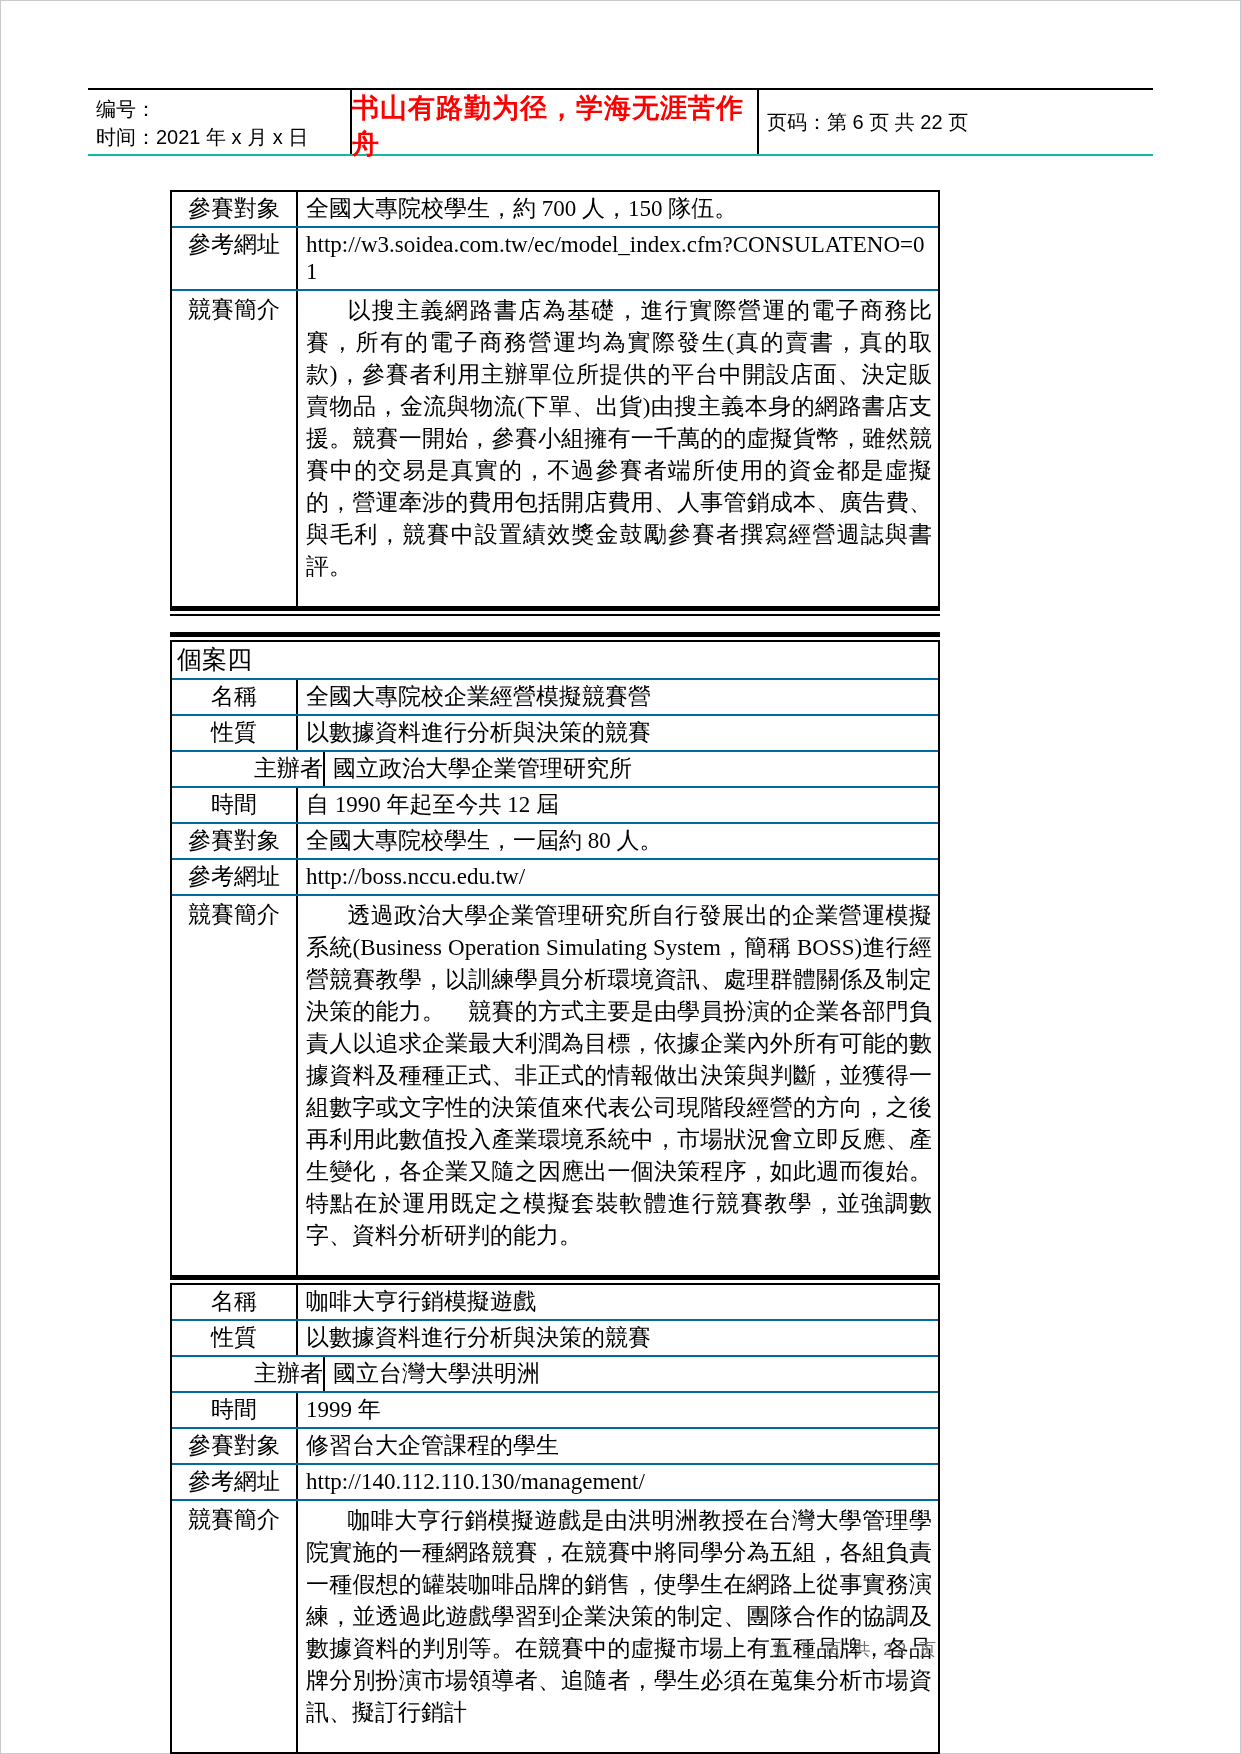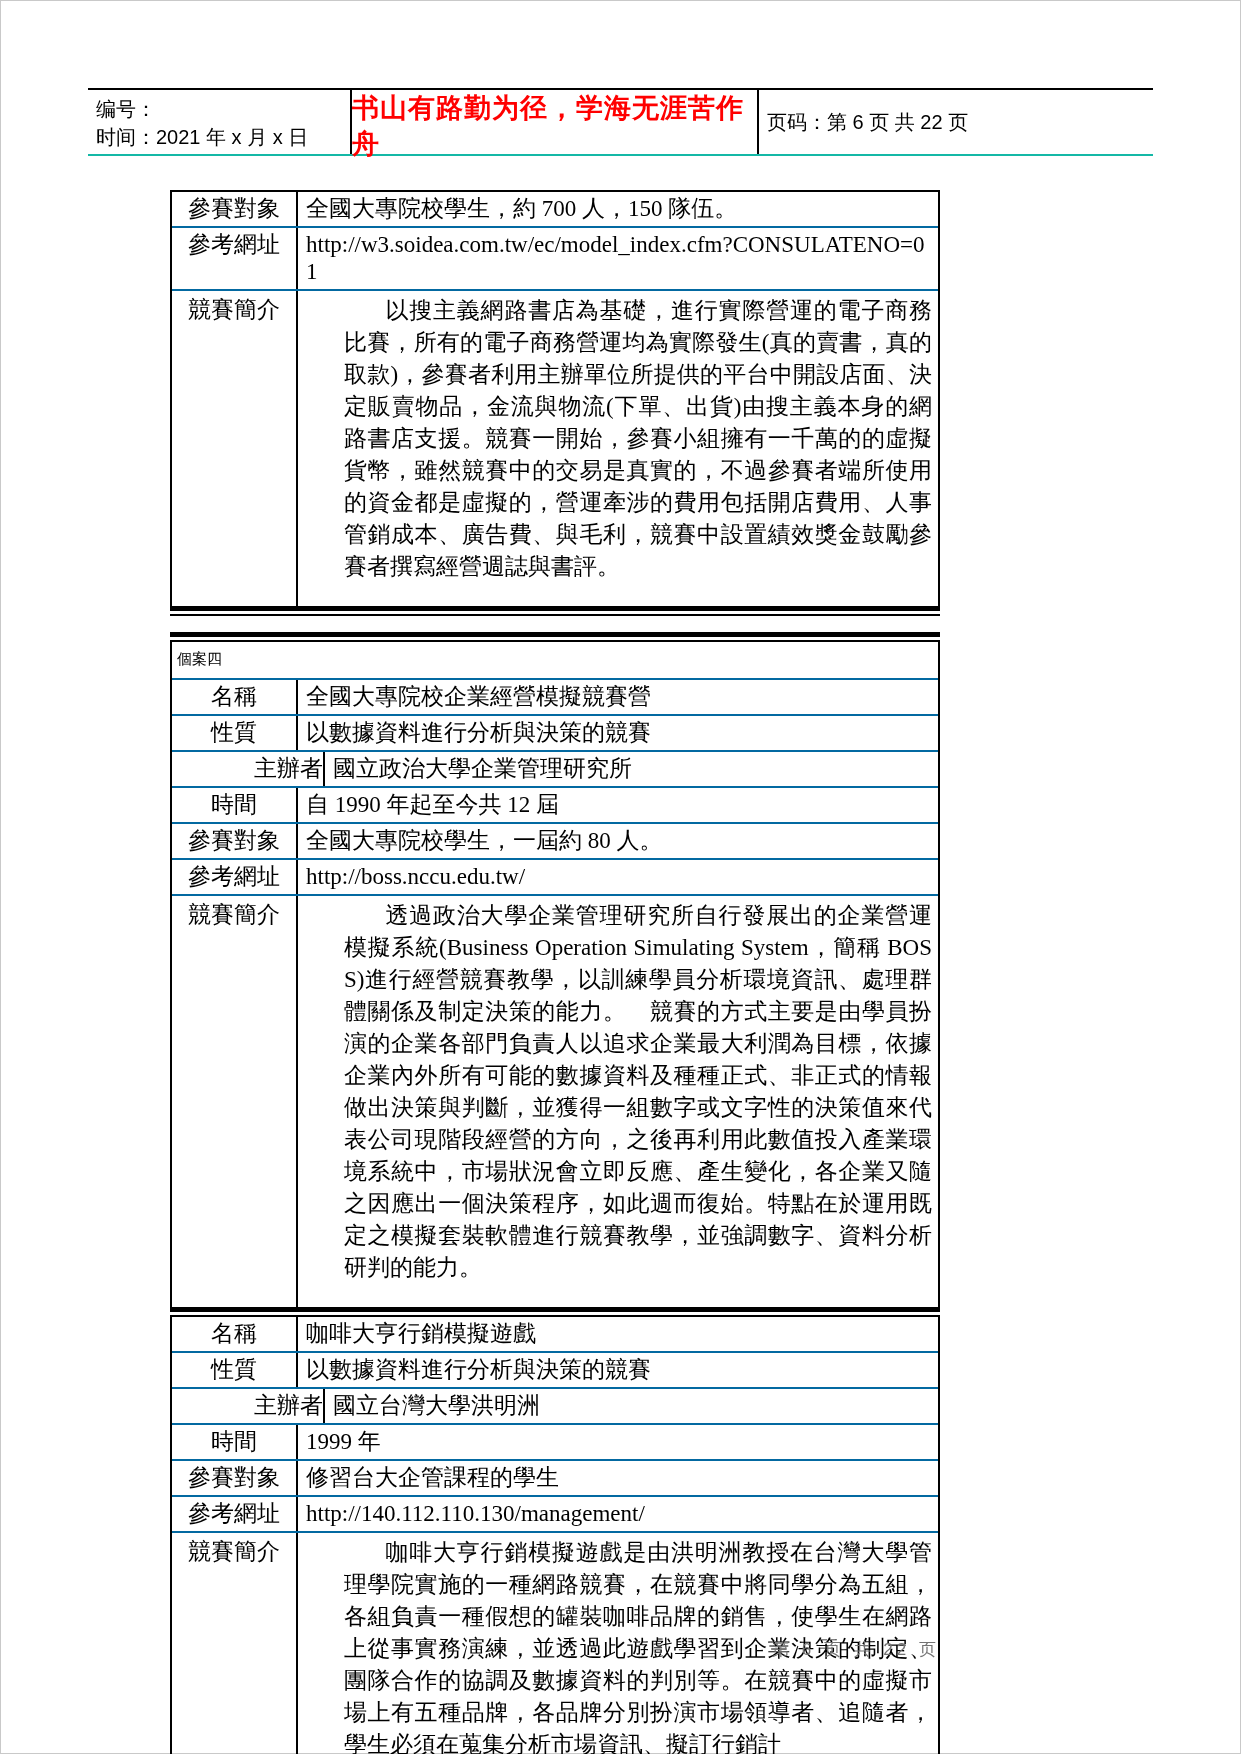--- a/index.html
+++ b/index.html
@@ -38,36 +38,36 @@
     width:386px; border-left:2px solid #000;
     display:flex; align-items:center; padding-left:8px;
     font-size:20px;
   }
 
   
   .content { position:absolute; left:170px; top:190px; width:770px; }
   .tbl { border:2px solid #000; border-bottom:none; }
   .tbl.closed { border-bottom:2px solid #000; }
   .trow { display:flex; align-items:stretch; border-bottom:2px solid #0369a1; }
-  .trow.last { border-bottom:none;gap:38px; }
+  .trow.last { border-bottom:none; }
   .cl {
     width:124px; flex:0 0 124px; border-right:2px solid #000;
     text-align:center; font-size:23px; line-height:27px; padding:3px 0 4px;
   }
   .cl.left { text-align:right; padding-left:14px;margin-left:13px; }
   .cl.top { padding-top:5px; }
   .cv {
     flex:1; font-size:23px; line-height:27px; padding:3px 6px 4px 8px;
     word-break:break-all;
   }
   .cv.para {
     text-align:justify; text-justify:inter-character;
     text-indent:1.8em; line-height:32px; padding-top:4px; padding-bottom:23px;
   }
-  .ct { flex:1; font-size:15px; line-height:27px; padding:4px 6px 5px 5px; }
+  .ct { flex:1; font-size:25px; line-height:27px; padding:4px 6px 5px 5px; }
 
   
   .dbl-bottom { border-top:5px solid #000; border-bottom:2px solid #000; height:3px; }
   .dbl-top    { border-top:5px solid #000; height:3px; }
   .gap { height:16px; }
 
   
   .ftr {
     position:absolute; left:170px; top:1638px; width:770px;
     text-align:right; font-size:17px; letter-spacing:4px;

